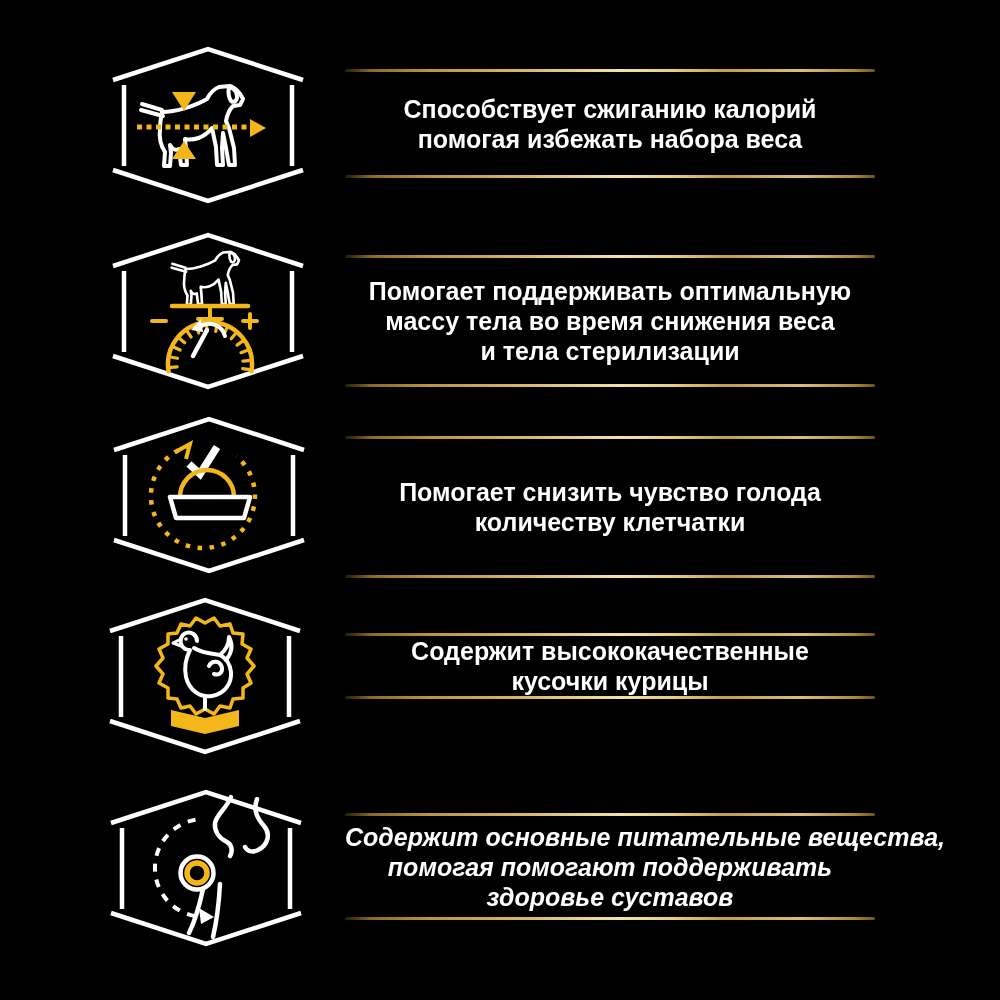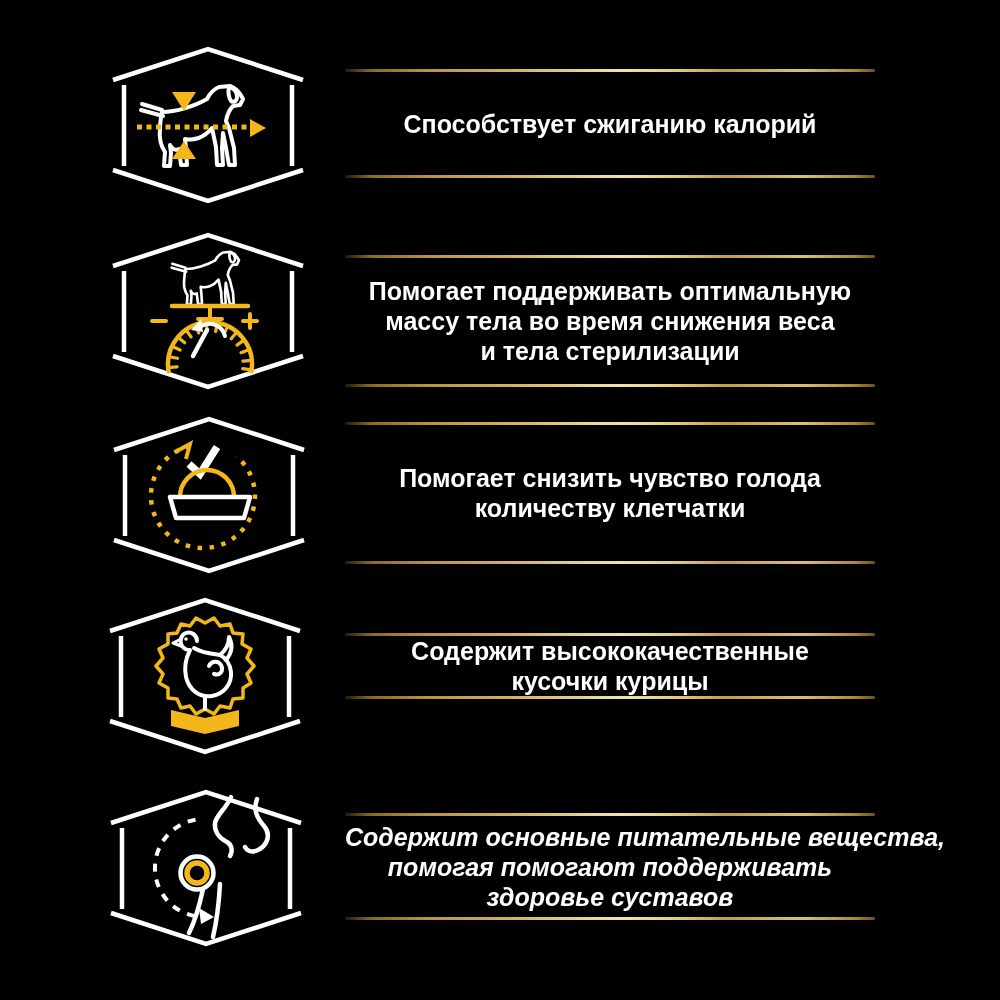--- a/index.html
+++ b/index.html
@@ -130,35 +130,36 @@
       </g>
       <circle cx="197" cy="873" r="10" fill="none" stroke="#F3B71B" stroke-width="5.5"></circle>
     </g>
   </g>
 </svg>
 
   <section class="feature" style="top:69px;height:109px;">
     <div class="rule"></div>
     <div class="ftext">
       <span>Способствует сжиганию калорий</span>
+      <span>помогая избежать набора веса</span>
     </div>
     <div class="rule"></div>
   </section>
 
   <section class="feature" style="top:255px;height:132px;">
     <div class="rule"></div>
     <div class="ftext">
       <span>Помогает поддерживать оптимальную</span>
       <span>массу тела во время снижения веса</span>
       <span>и тела стерилизации</span>
     </div>
     <div class="rule"></div>
   </section>
 
-  <section class="feature" style="top:422px;height:142px;">
+  <section class="feature" style="top:436px;height:142px;">
     <div class="rule"></div>
     <div class="ftext">
       <span>Помогает снизить чувство голода</span>
       <span>количеству клетчатки</span>
     </div>
     <div class="rule"></div>
   </section>
 
   <section class="feature" style="top:633px;height:65px;">
     <div class="rule"></div>

